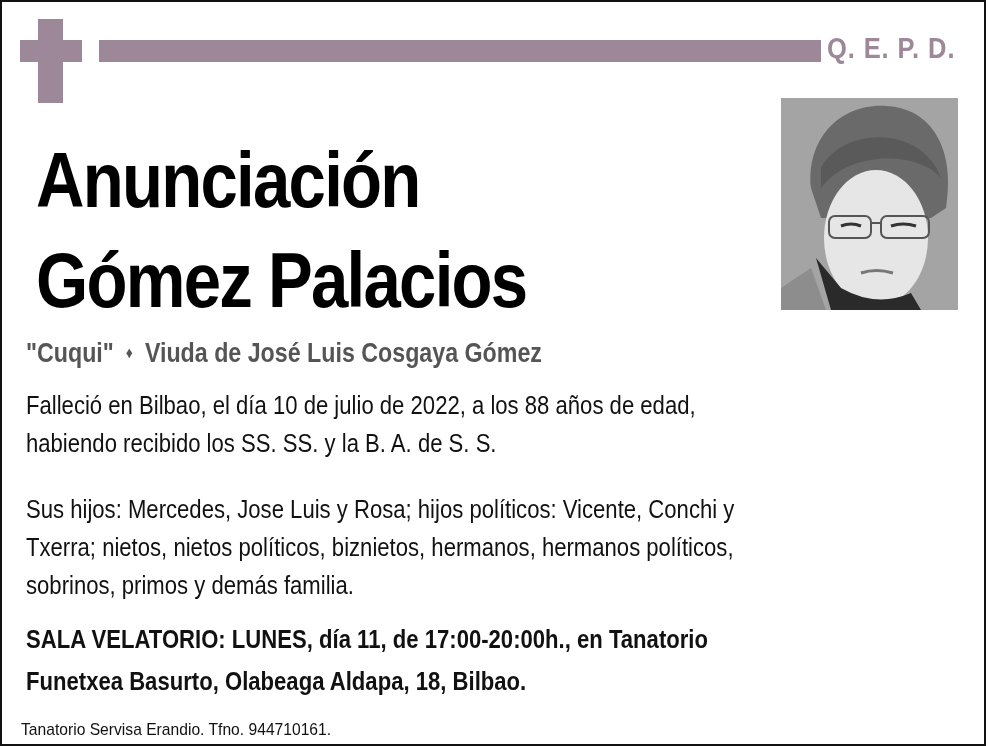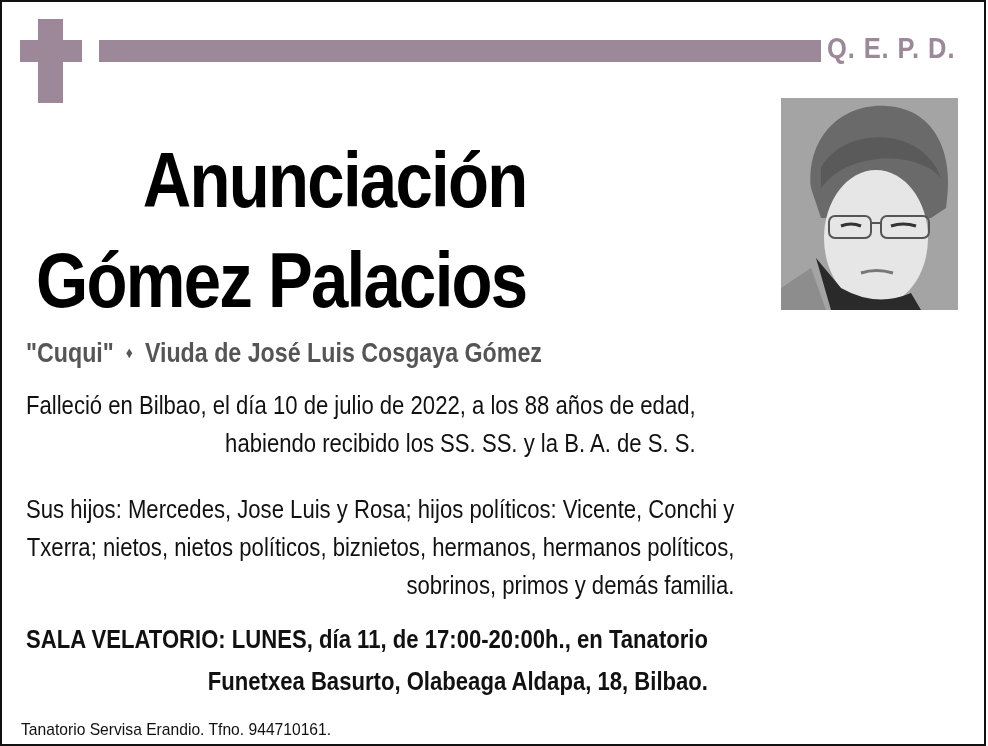--- a/index.html
+++ b/index.html
@@ -1,17 +1,17 @@
 <!DOCTYPE html>
 <html><head>
 <meta charset="utf-8">
 <style>
   html, body { margin:0; padding:0; background:#fff; }
   body { width:988px; height:746px; position:relative; overflow:hidden; font-family:"Liberation Sans", sans-serif; }
-  .frame { position:absolute; left:0; top:0; width:982px; height:742px; border:2px solid #111; background:#fff;text-align:right; }
+  .frame { position:absolute; left:0; top:0; width:982px; height:742px; border:2px solid #111; background:#fff; }
   .cross-v { position:absolute; left:36px; top:17px; width:25px; height:84px; background:#9c8898; }
   .cross-h { position:absolute; left:18px; top:38px; width:62px; height:22px; background:#9c8898; }
   .rule { position:absolute; left:97px; top:38px; width:722px; height:22px; background:#9c8898; }
   .qepd { position:absolute; left:825px; top:30px; font-family:"Liberation Sans", sans-serif; font-weight:bold; font-size:29px; color:#9c8898; letter-spacing:1px; transform:scaleX(0.88); transform-origin:left top; }
   .photo { position:absolute; left:779px; top:96px; width:177px; height:212px; background:linear-gradient(180deg,#a9a9a9 0%,#9d9d9d 100%); overflow:hidden; }
   .name { position:absolute; left:34px; top:128px; font-family:"Liberation Sans", sans-serif; font-weight:bold; font-size:78px; line-height:100px; color:#000; letter-spacing:-2px; transform:scaleX(0.86); transform-origin:left top; white-space:nowrap; }
   .subline { position:absolute; left:24px; top:336px; font-weight:bold; font-size:27px; color:#555; white-space:nowrap; transform:scaleX(0.86); transform-origin:left top; }
   .subline .sep { font-size:16px; margin:0 14px; vertical-align:4px; }
   .para { position:absolute; left:24px; font-size:26px; line-height:38px; color:#111; white-space:nowrap; transform:scaleX(0.85); transform-origin:left top; }
   .p1 { top:384px; }

